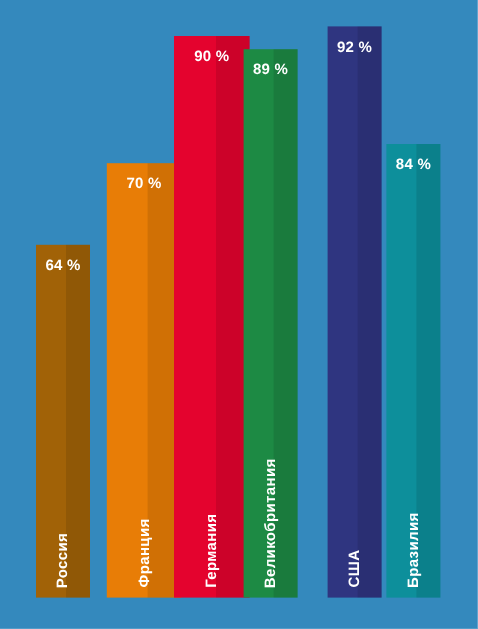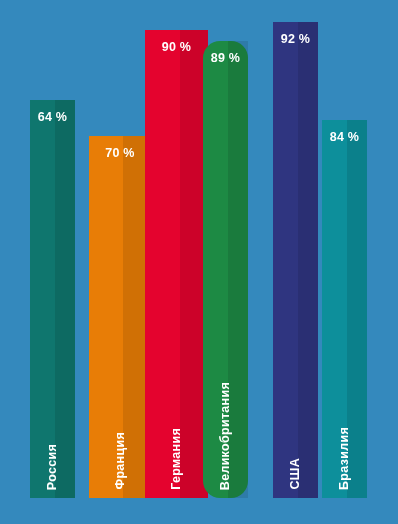--- a/index.html
+++ b/index.html
@@ -76,42 +76,42 @@
     white-space: nowrap;
     line-height: 1;
   }
 </style>
 </head>
 <body>
 
 <div id="chart-root" style="background: rgb(52, 137, 189);">
   <div class="plot-area">
 
-    <div class="bar" style="left: 30px; height: 398px; background: #0f766e; width: 45px;">
+    <div class="bar" style="left: 30px; height: 294px; background: #a16207; width: 45px;">
       <div class="bar-value">64 %</div>
       <div class="bar-label">
           <span>Россия</span>
         </div>
     </div>
 
     <div class="bar" style="left: 89px; height: 362px; background: rgb(232, 125, 6); width: 62px;">
       <div class="bar-value">70 %</div>
       <div class="bar-label">
           <span>Франция</span>
         </div>
     </div>
 
     <div class="bar" style="left: 145px; height: 468px; background: rgb(228, 3, 46); width: 63px;">
       <div class="bar-value">90 %</div>
       <div class="bar-label">
           <span>Германия</span>
         </div>
     </div>
 
-    <div class="bar" style="left: 203px; height: 457px; background: rgb(29, 138, 68); width: 45px; border-radius: 17px;">
+    <div class="bar" style="left: 203px; height: 457px; background: rgb(29, 138, 68); width: 45px;">
       <div class="bar-value">89 %</div>
       <div class="bar-label">
           <span>Великобритания</span>
         </div>
     </div>
 
     <div class="bar" style="left: 253px; height: 476px; background: rgb(47, 53, 128); width: 45px; margin-left: 20px;">
       <div class="bar-value">92 %</div>
       <div class="bar-label">
           <span>США</span>

